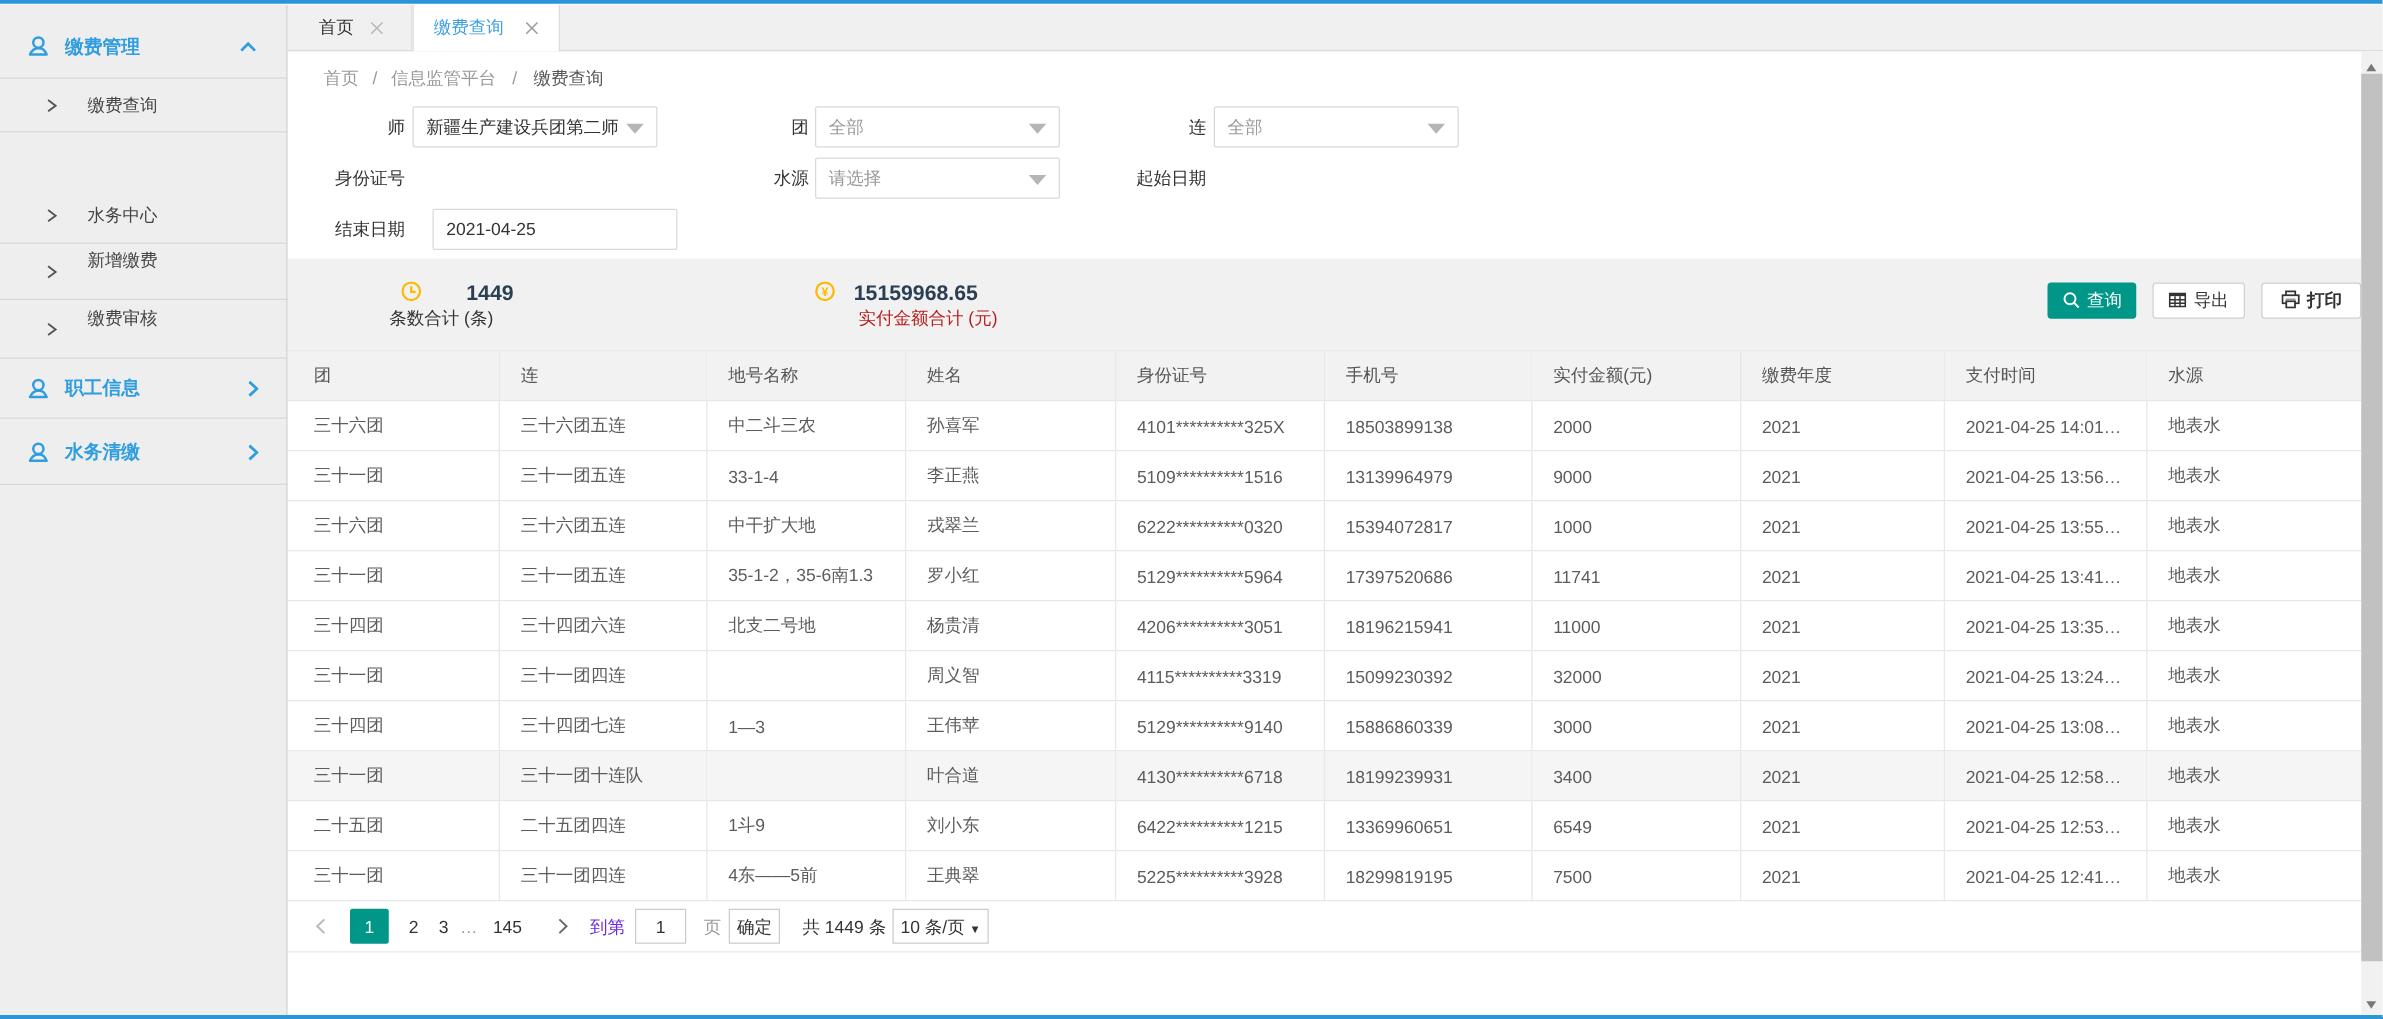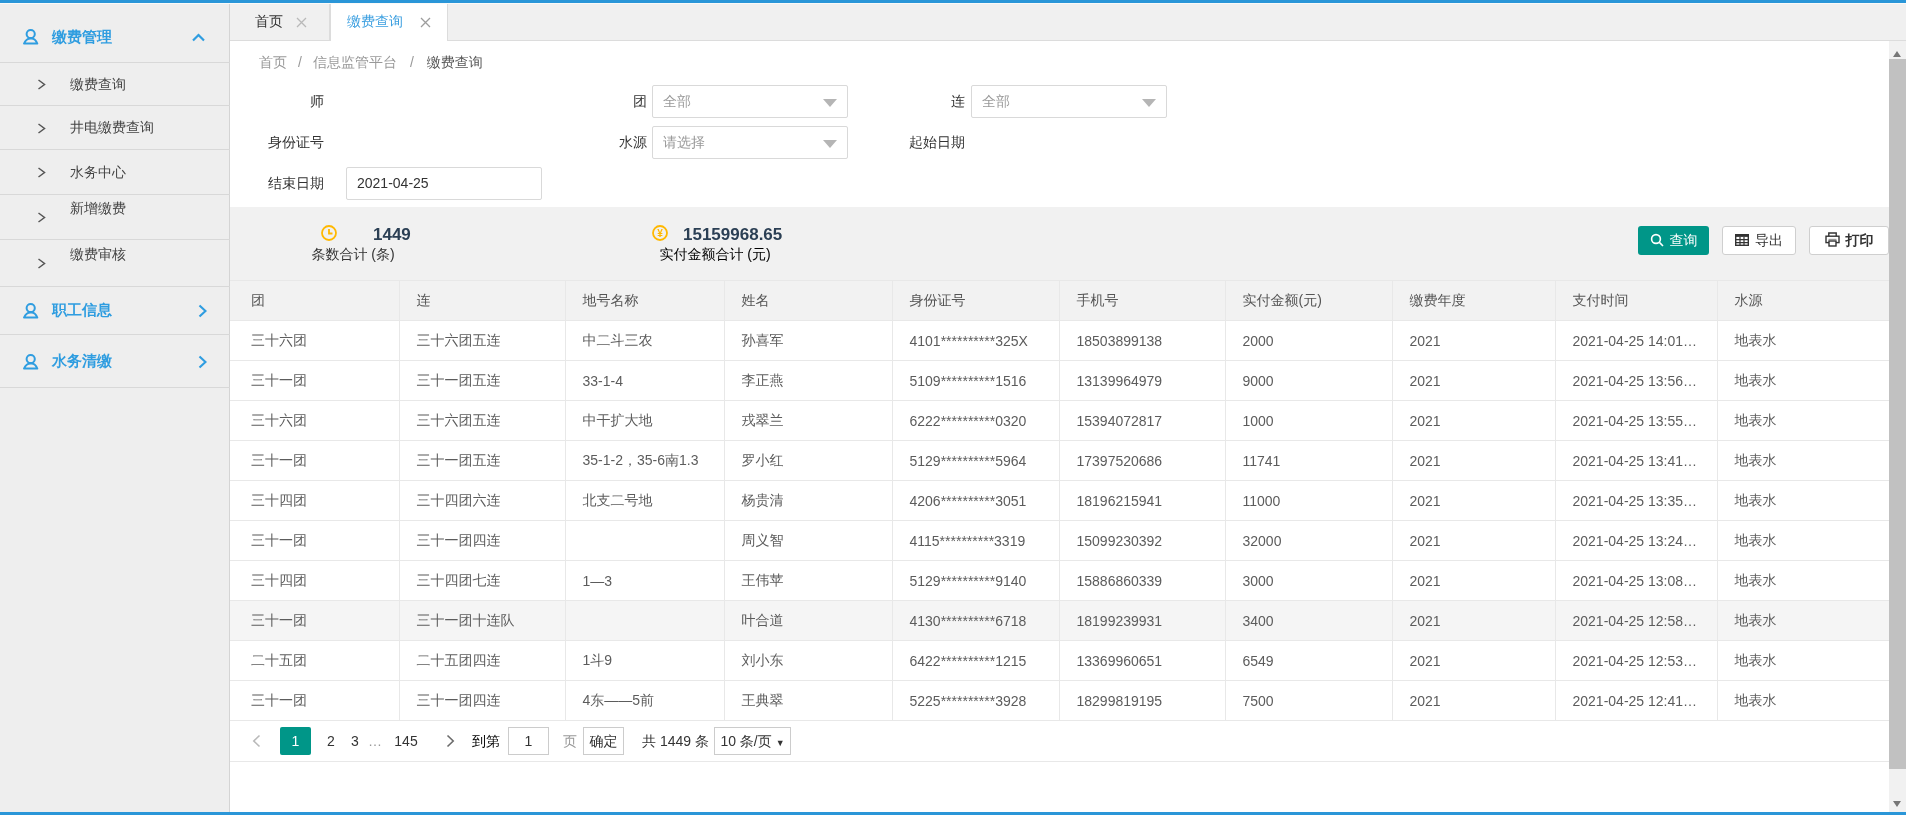--- a/index.html
+++ b/index.html
@@ -70,26 +70,20 @@
     <svg class="mchev" style="left:192px;top:29px;" width="13" height="9" viewBox="0 0 13 9">
         <path d="M1 7.5 L6.5 2 L12 7.5" fill="none" stroke="#2f9de0" stroke-width="2.2"></path>
       </svg>
   </div>
 <div class="mitem msub" style="top:59px;height:43px;">
       <svg class="mchev" style="left:37px;top:16px;" width="9" height="11" viewBox="0 0 9 11">
         <path d="M1.5 1 L7.5 5.5 L1.5 10" fill="none" stroke="#555" stroke-width="1.5"></path>
       </svg>
       <span class="msubtext" style="top:12.5px;">缴费查询</span>
     </div>
-    <div class="mitem msub" style="top:102px;height:44px;">
-      <svg class="mchev" style="left:37px;top:16.5px;" width="9" height="11" viewBox="0 0 9 11">
-        <path d="M1.5 1 L7.5 5.5 L1.5 10" fill="none" stroke="#555" stroke-width="1.5"></path>
-      </svg>
-      <span class="msubtext" style="top:13px;">井电缴费查询</span>
-    </div>
     <div class="mitem msub" style="top:146px;height:45px;">
       <svg class="mchev" style="left:37px;top:17px;" width="9" height="11" viewBox="0 0 9 11">
         <path d="M1.5 1 L7.5 5.5 L1.5 10" fill="none" stroke="#555" stroke-width="1.5"></path>
       </svg>
       <span class="msubtext" style="top:13.5px;">水务中心</span>
     </div>
     <div class="mitem msub" style="top:191px;height:45px;">
       <svg class="mchev" style="left:37px;top:17px;" width="9" height="11" viewBox="0 0 9 11">
         <path d="M1.5 1 L7.5 5.5 L1.5 10" fill="none" stroke="#555" stroke-width="1.5"></path>
       </svg>
@@ -135,20 +129,21 @@
       <svg style="position:absolute;left:89px;top:14px;" width="11" height="11" viewBox="0 0 11 11">
         <path d="M1 1 L10 10 M10 1 L1 10" stroke="#9d9d9d" stroke-width="1.3"></path>
       </svg>
     </div>
 </div>
 
 <div class="abs" id="main">
   <div class="crumb" style="left:29px;"><span class="cg">首页</span><span class="cg" style="margin:0 11px;">/</span><span class="cg">信息监管平台</span><span class="cg" style="margin:0 13px;">/</span><span style="color:#555;">缴费查询</span></div>
 
   <div class="flabel" style="left:0;width:94px;top:44px;">师</div>
+  <div class="fbox" style="left:100px;top:44px;">新疆生产建设兵团第二师<i class="caret"></i></div>
   <div class="flabel" style="left:320px;width:97px;top:44px;">团</div>
   <div class="fbox" style="left:422px;top:44px;"><span class="cg">全部</span><i class="caret"></i></div>
   <div class="flabel" style="left:640px;width:95px;top:44px;">连</div>
   <div class="fbox" style="left:741px;top:44px;"><span class="cg">全部</span><i class="caret"></i></div>
 
   <div class="flabel" style="left:0;width:94px;top:85px;">身份证号</div>
   <div class="flabel" style="left:320px;width:97px;top:85px;">水源</div>
   <div class="fbox" style="left:422px;top:85px;"><span class="cg">请选择</span><i class="caret"></i></div>
   <div class="flabel" style="left:640px;width:95px;top:85px;">起始日期</div>
 
@@ -160,21 +155,21 @@
         <circle cx="8" cy="8" r="7" fill="none" stroke="#ffb800" stroke-width="1.8"></circle>
         <path d="M8 4 L8 8.5 L11.5 8.5" fill="none" stroke="#ffb800" stroke-width="1.8"></path>
       </svg>
     <span class="bignum" style="position:absolute;left:121px;top:18px;margin-left:22px;">1449</span>
     <div style="position:absolute;left:23px;top:39px;width:200px;text-align:center;color:#333;">条数合计 (条)</div>
     <svg style="position:absolute;left:422px;top:18px;" width="16" height="16" viewBox="0 0 16 16">
         <circle cx="8" cy="8" r="7" fill="none" stroke="#ffb800" stroke-width="1.8"></circle>
         <text x="8" y="12" font-size="10" font-weight="bold" fill="#ffb800" text-anchor="middle">¥</text>
       </svg>
     <span class="bignum" style="position:absolute;left:453px;top:18px;">15159968.65</span>
-    <div style="position:absolute;left:385px;top:39px;width:200px;text-align:center;color:#000000;">实付金额合计 (元)</div>
+    <div style="position:absolute;left:368px;top:39px;width:200px;text-align:right;color:#b91c1c;">实付金额合计 (元)</div>
     <div class="btn" style="left:1408px;width:71px;background:#009688;color:#fff;line-height:29px;">
       <svg style="vertical-align:-2px;margin-right:6px;" width="14" height="14" viewBox="0 0 14 14">
           <circle cx="6" cy="6" r="4.4" fill="none" stroke="#fff" stroke-width="1.6"></circle>
           <path d="M9.4 9.4 L13 13" stroke="#fff" stroke-width="1.6"></path>
         </svg>查询</div>
     <div class="btn btnw" style="left:1492px;width:74px;line-height:27px;">
       <svg style="vertical-align:-1px;margin-right:6px;" width="14" height="12" viewBox="0 0 14 12">
           <rect x="0.7" y="0.7" width="12.6" height="10.6" fill="none" stroke="#333" stroke-width="1.4"></rect>
           <rect x="0.7" y="0.7" width="12.6" height="2.2" fill="#333"></rect>
           <path d="M1 5.7 H13 M1 8.6 H13 M5 3 V11 M9 3 V11" stroke="#333" stroke-width="1.2" fill="none"></path>
@@ -344,21 +339,21 @@
         <path d="M7.5 1.5 L1.8 7 L7.5 12.5" fill="none" stroke="#b9b9b9" stroke-width="1.6"></path>
       </svg>
     <div class="pnum" style="left:50px;width:31px;background:#009688;color:#fff;border-radius:2px;">1</div>
     <div class="pnum" style="left:87px;width:28px;">2</div>
     <div class="pnum" style="left:111px;width:28px;">3</div>
     <div class="pnum" style="left:131px;width:28px;color:#999;">…</div>
     <div class="pnum" style="left:156px;width:40px;">145</div>
     <svg style="position:absolute;left:216px;top:15px;" width="9" height="14" viewBox="0 0 9 14">
         <path d="M1.5 1.5 L7.2 7 L1.5 12.5" fill="none" stroke="#6b6b6b" stroke-width="1.6"></path>
       </svg>
-    <span class="pnum" style="left:242px;color:#000000;">到第</span>
+    <span class="pnum" style="left:242px;color:#6d28d9;">到第</span>
     <div class="pbox" style="left:278px;width:41px;">1</div>
     <span class="pnum" style="left:333px;color:#999;">页</span>
     <div class="pbox" style="left:353px;width:41px;">确定</div>
     <span class="pnum" style="left:412px;">共 1449 条</span>
     <div class="pbox" style="left:484px;width:77px;">10 条/页 <span style="font-size:9px;">▼</span></div>
   </div>
 </div>
 
 <div class="abs" id="sbar">
   <div class="sarrow" style="top:10px;border-left:4.5px solid transparent;border-right:4.5px solid transparent;border-bottom:6px solid #777;"></div>

